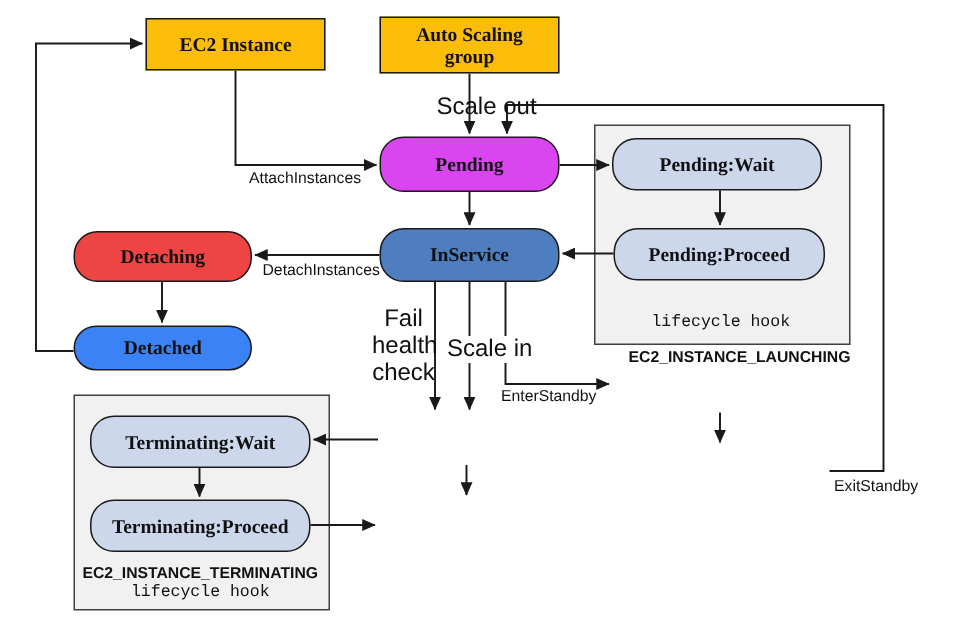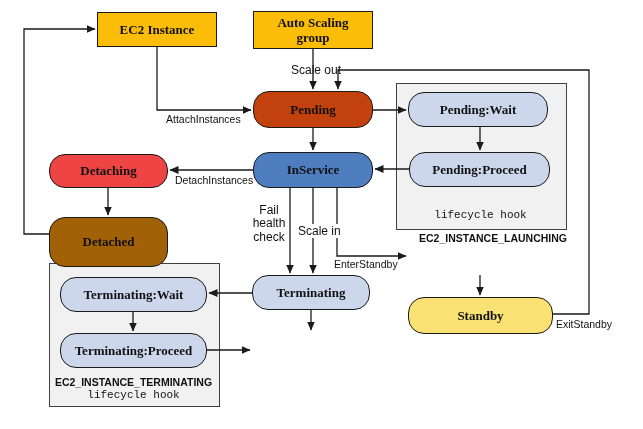--- a/index.html
+++ b/index.html
@@ -10,21 +10,21 @@
   .hook-box { position:absolute; background:#f1f1f1; border:1px solid #404040; z-index:0; }
   svg.wires { position:absolute; left:0; top:0; z-index:1; }
   svg.wires polyline { fill:none; stroke:#1a1a1a; stroke-width:1.3px; }
   .node {
     position:absolute; z-index:2; display:flex; align-items:center; justify-content:center;
     border:1.4px solid #1a1a1a; border-radius:16px; box-sizing:border-box;
     font-family:"Liberation Serif", serif; font-weight:bold; font-size:13px;
     color:#111; text-align:center; line-height:1.18;
   }
   .node.sq { border-radius:0; border-width:1.2px; }
-  .edge-label { position:absolute; z-index:3; font-size:12px; color:#111; white-space:nowrap; }
+  .edge-label { position:absolute; z-index:3; font-size:16px; color:#111; white-space:nowrap; }
   .edge-label.bold { font-weight:normal; font-size:10.5px; }
   .edge-label.wrap { white-space:normal; text-align:center; line-height:1.12; }
   .edge-label.onwire { background:#ffffff; padding:0 2px; }
   .hook-name { position:absolute; z-index:3; font-weight:bold; font-size:10.5px; text-align:center; color:#111; }
   .hook-caption { position:absolute; z-index:3; font-size:11px; text-align:center; color:#111;font-family:Liberation Mono, monospace; }
 </style>
 </head>
 <body>
 
 <div class="canvas">
@@ -53,28 +53,26 @@
     <polyline points="337,188 337,256 406,256" marker-end="url(#arw)"></polyline>
     <polyline points="480,275 480,295" marker-end="url(#arw)"></polyline>
     <polyline points="252,293 209,293" marker-end="url(#arw)"></polyline>
     <polyline points="133,312 133,331" marker-end="url(#arw)"></polyline>
     <polyline points="207,350 250,350" marker-end="url(#arw)"></polyline>
     <polyline points="311,310 311,330" marker-end="url(#arw)"></polyline>
   </svg>
 
   <div class="node sq" style="left: 97px; top: 12px; width: 120px; height: 35px; background-color: rgb(251, 189, 8);">EC2 Instance</div>
   <div class="node sq" style="left: 253px; top: 11px; width: 120px; height: 38px; padding: 0px 14px; background-color: rgb(251, 189, 8);">Auto Scaling group</div>
-  <div class="node" style="left: 253px; top: 91px; width: 120px; height: 37px; background-color: #c2410c;">Pending</div>
+  <div class="node" style="left: 253px; top: 91px; width: 120px; height: 37px; background-color: #d946ef;">Pending</div>
   <div class="node" style="left: 408px; top: 92px; width: 140px; height: 35px; background-color: rgb(205, 215, 236);">Pending:Wait</div>
   <div class="node" style="left: 409px; top: 152px; width: 141px; height: 35px; background-color: rgb(205, 215, 236);">Pending:Proceed</div>
   <div class="node" style="left: 253px; top: 152px; width: 120px; height: 36px; background-color: rgb(78, 125, 192);">InService</div>
   <div class="node" style="left: 49px; top: 154px; width: 119px; height: 34px; background-color: #ef4444;">Detaching</div>
-  <div class="node" style="left: 49px; top: 217px; width: 119px; height: 50px; background-color: #a16207;">Detached</div>
-  <div class="node" style="left: 408px; top: 297px; width: 145px; height: 37px; background-color: rgb(250, 225, 115);">Standby</div>
-  <div class="node" style="left: 252px; top: 275px; width: 118px; height: 35px; background-color: rgb(205, 215, 236);">Terminating</div>
+  <div class="node" style="left: 49px; top: 217px; width: 119px; height: 30px; background-color: #3b82f6;">Detached</div>
   <div class="node" style="left: 60px; top: 277px; width: 147px; height: 35px; background-color: rgb(205, 215, 236);">Terminating:Wait</div>
   <div class="node" style="left: 60px; top: 333px; width: 147px; height: 35px; background-color: rgb(205, 215, 236);">Terminating:Proceed</div>
 
   <div class="edge-label" style="left:291px;top:63px;">Scale out</div>
   <div class="edge-label bold" style="left:166px;top:113px;">AttachInstances</div>
   <div class="edge-label bold" style="left:175px;top:174px;">DetachInstances</div>
   <div class="edge-label wrap" style="left:248px;top:204px;width:42px;">Fail health check</div>
   <div class="edge-label onwire" style="left:296px;top:224px;">Scale in</div>
   <div class="edge-label bold" style="left:334px;top:258px;">EnterStandby</div>
   <div class="edge-label bold" style="left:556px;top:318px;">ExitStandby</div>

